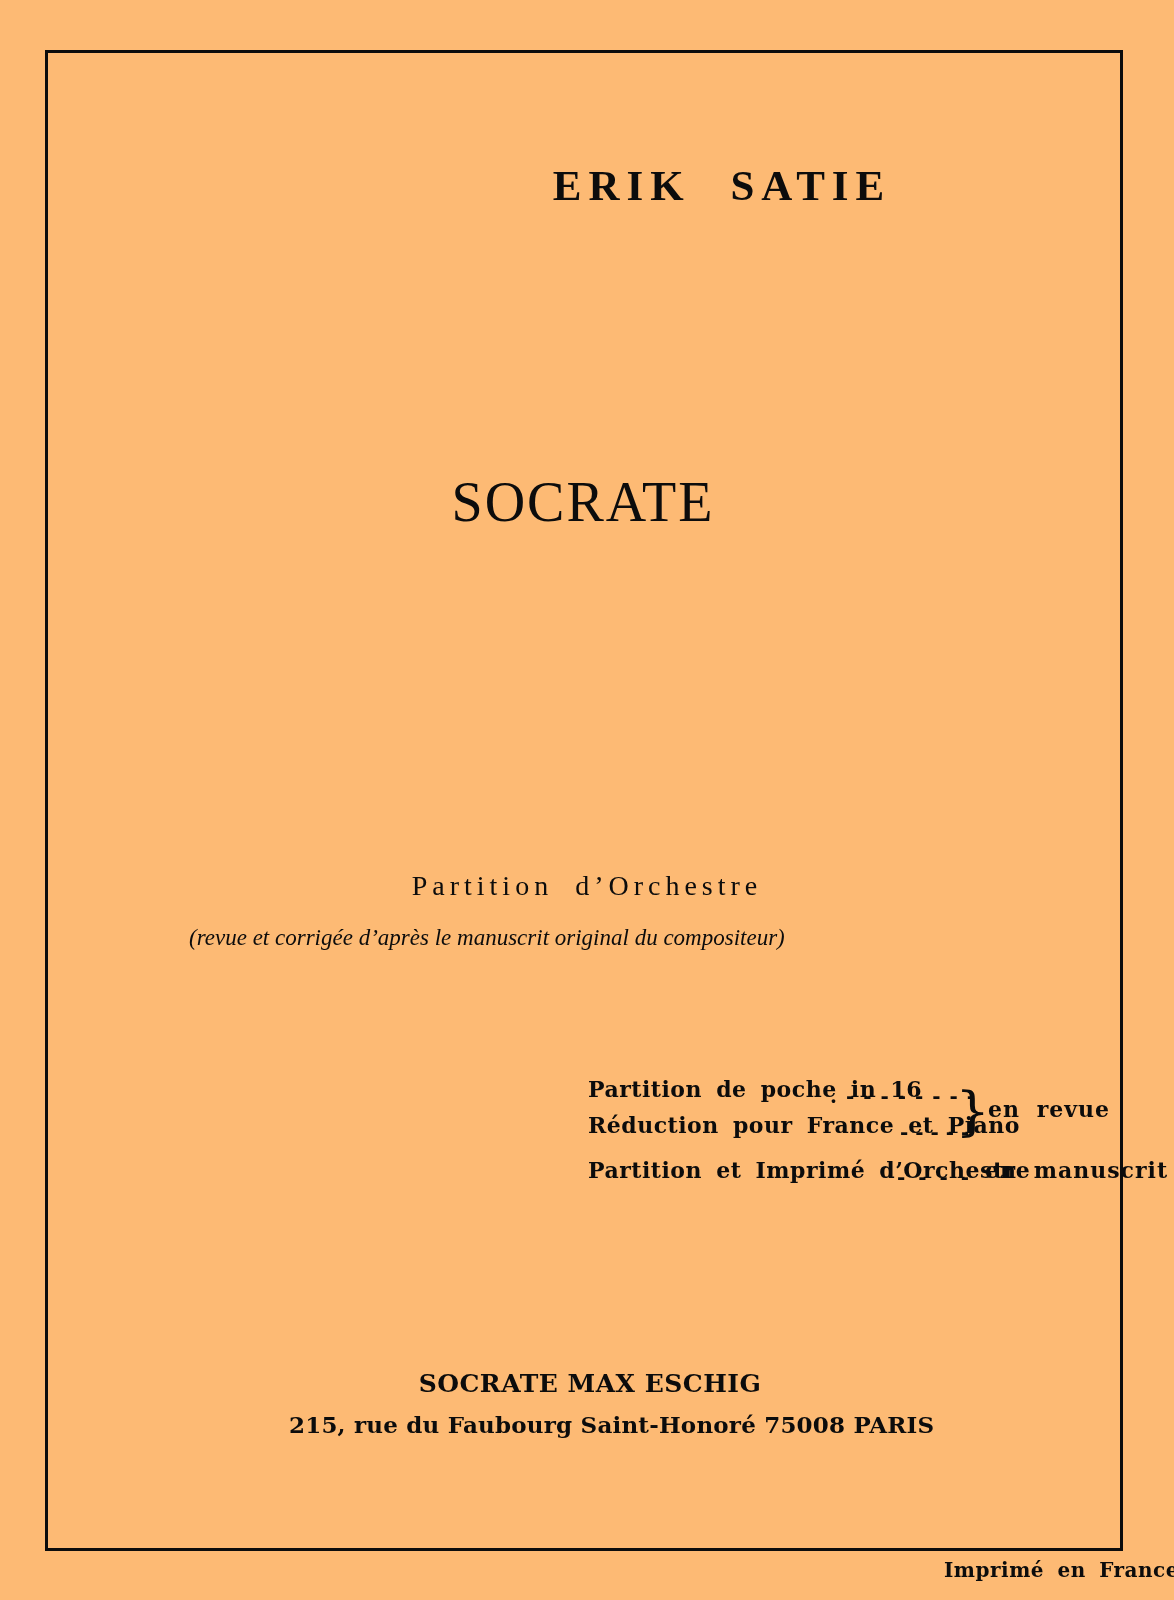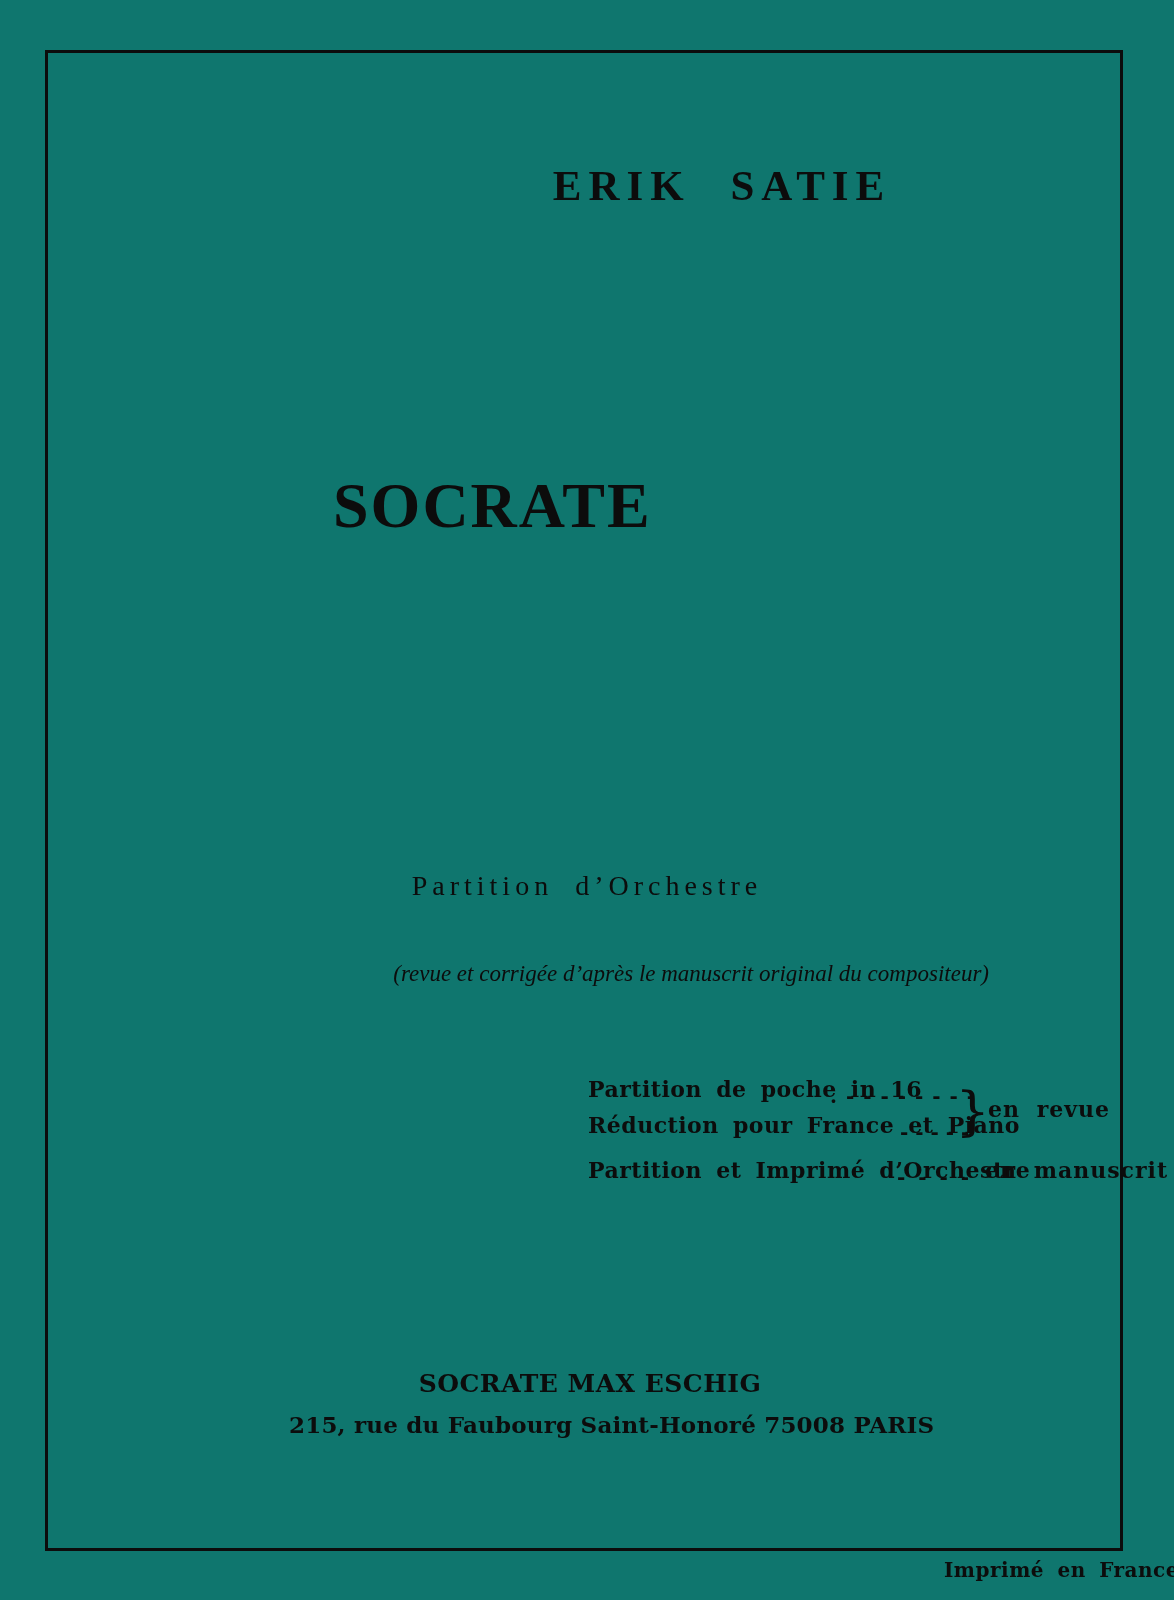--- a/index.html
+++ b/index.html
@@ -4,21 +4,21 @@
 <style>
   html, body {
     margin: 0;
     padding: 0;
     background: #ffffff;
   }
   .page {
     position: relative;
     width: 1174px;
     height: 1600px;
-    background: #0f766e;
+    background: #fdba74;
     color: #0c0c0c;
     font-family: "Liberation Serif", serif;
     overflow: hidden;
   }
   .frame {
     position: absolute;
     left: 45px;
     top: 50px;
     width: 1078px;
     height: 1501px;
@@ -36,23 +36,23 @@
     letter-spacing: 7px;
     word-spacing: 22px;
     white-space: nowrap;
     line-height: 1;
   }
   .title {
     position: absolute;
     left: 333px;
     top: 474px;
     width: 500px;
-    text-align: left;
-    font-size: 64px;
-    font-weight: 700;
+    text-align: center;
+    font-size: 56px;
+    font-weight: 400;
     letter-spacing: 2px;
     white-space: nowrap;
     line-height: 1;
   }
   .subtitle {
     position: absolute;
     left: 60px;
     top: 662px;
     width: 1030px;
     text-align: center;
@@ -72,23 +72,23 @@
     text-align: center;
     font-size: 28px;
     letter-spacing: 5px;
     word-spacing: 10px;
     white-space: nowrap;
     line-height: 1;
   }
   .edition-note {
     position: absolute;
     left: 189px;
-    top: 960px;
+    top: 924px;
     width: 800px;
-    text-align: right;
+    text-align: left;
     font-size: 23px;
     font-style: italic;
     white-space: nowrap;
     line-height: 1.2;
   }
   .avail-label {
     position: absolute;
     left: 588px;
     font-family: "DejaVu Serif", serif;
     font-size: 22px;

